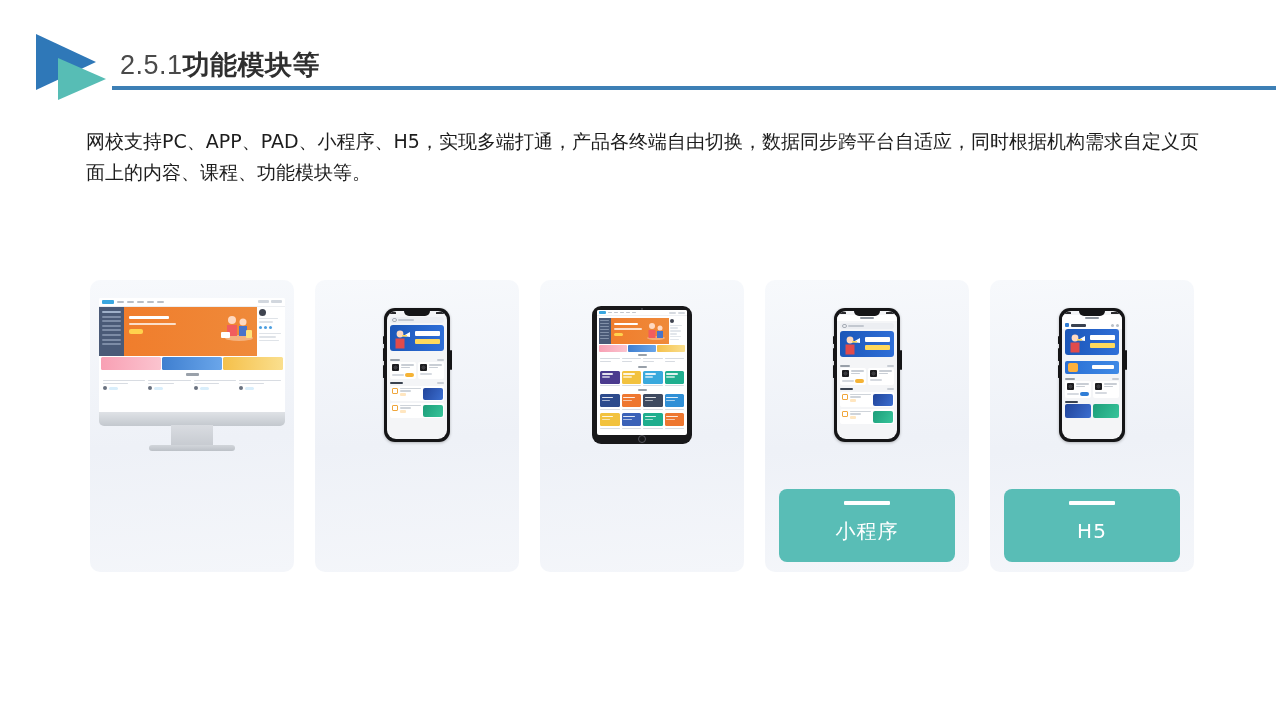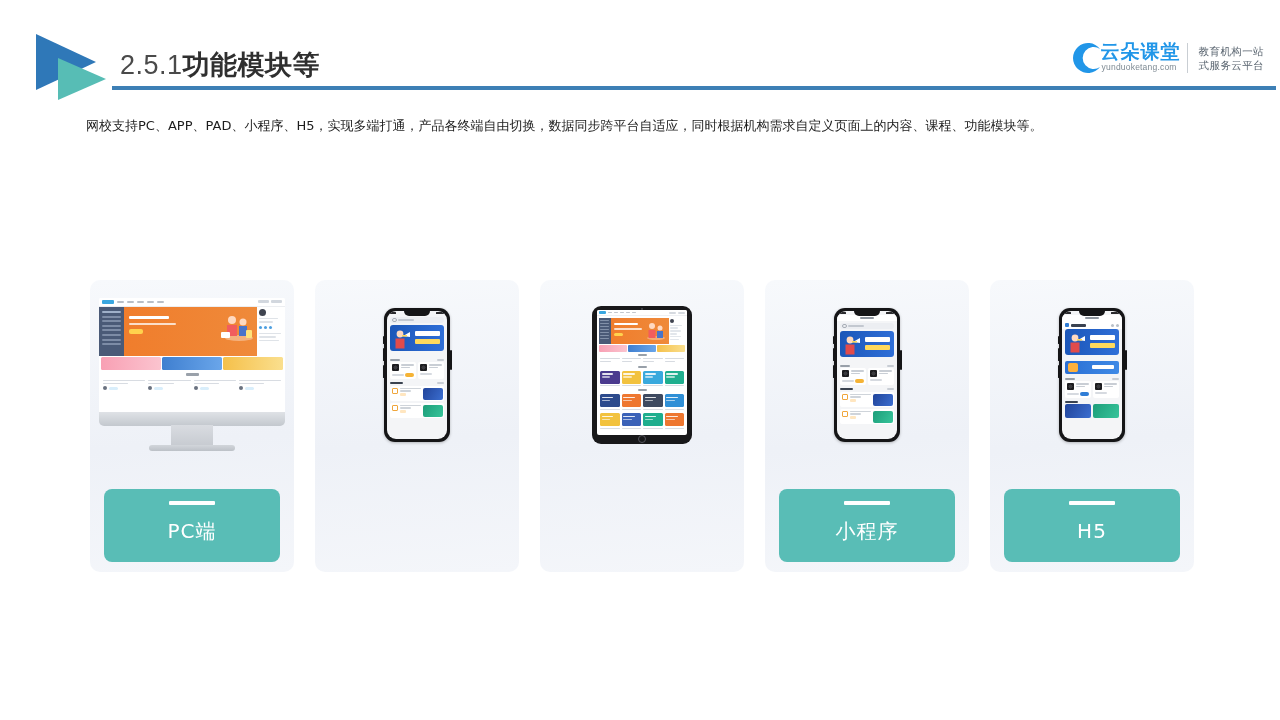--- a/index.html
+++ b/index.html
@@ -44,22 +44,22 @@
     font-size:8.5px;color:#7e8a93;letter-spacing:.2px;
   }
   .brand-div{width:1px;height:30px;background:#c9ced3;margin:0 11px 0 6px;}
   .brand-tag{
     font-size:10.5px;color:#5a6570;line-height:14px;letter-spacing:.4px;
     white-space:pre-line;
   }
 
   
   .lead{
-    position:absolute;left:86px;top:110px;width:1130px;
-    font-size:13px;line-height:31px;color:#1d1d1d;
+    position:absolute;left:86px;top:126px;width:1130px;
+    font-size:19px;line-height:31px;color:#1d1d1d;
     font-family:"DejaVu Sans","Liberation Sans",sans-serif;
   }
 
   
   .cards{position:absolute;left:90px;top:280px;width:1104px;height:292px;
          display:flex;justify-content:space-between;}
   .card{
     position:relative;width:204px;height:292px;border-radius:10px;
     background:linear-gradient(175deg,#f7f9fc 0%,#eef1f7 55%,#f4f6fa 100%);
   }
@@ -255,32 +255,20 @@
       <polygon points="28,28 28,70 76,49" fill="#57bdb5"></polygon>
     </svg>
   </div>
 
   <div class="page-title">
     <span class="num">2.5.1</span><span class="name">功能模块等</span>
   </div>
 
   <div class="title-rule"></div>
 
-  <div class="brand">
-    <div class="brand-cloud">
-      <svg width="34" height="34" viewBox="0 0 34 34">
-        <path d="M27 9 A11 11 0 1 0 27 27 A15 15 0 1 1 27 9 Z" fill="#2196e8"></path>
-      </svg>
-      <div class="brand-cn">云朵课堂</div>
-      <div class="brand-url">yunduoketang.com</div>
-    </div>
-    <div class="brand-div"></div>
-    <div class="brand-tag">教育机构一站
-式服务云平台</div>
-  </div>
 </div>
 
 <div class="lead">网校支持PC、APP、PAD、小程序、H5，实现多端打通，产品各终端自由切换，数据同步跨平台自适应，同时根据机构需求自定义页面上的内容、课程、功能模块等。</div>
 
 <div class="cards">
 
   <div class="card">
     <div class="device-wrap">
       <div class="imac">
         <div class="imac-screen">
@@ -379,24 +367,20 @@
                   </div>
                 </div>
             </div>
           </div>
         </div>
         <div class="imac-chin"></div>
         <div class="imac-neck"></div>
         <div class="imac-foot"></div>
       </div>
     </div>
-    <div class="label">
-      <span class="bar"></span>
-      <span class="txt">PC端</span>
-    </div>
   </div>
 
   <div class="card">
     <div class="device-wrap">
       <div class="phone">
         <div class="phone-notch"></div>
         <div class="phone-btn b1"></div>
           <div class="phone-btn b2"></div>
           <div class="phone-btn b3"></div>
           <div class="phone-btn r1"></div>

